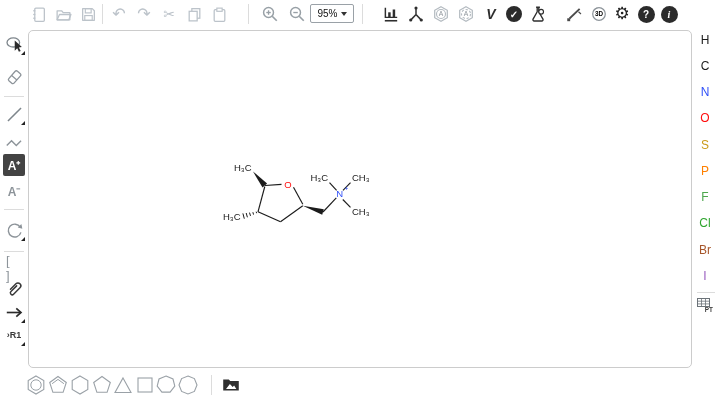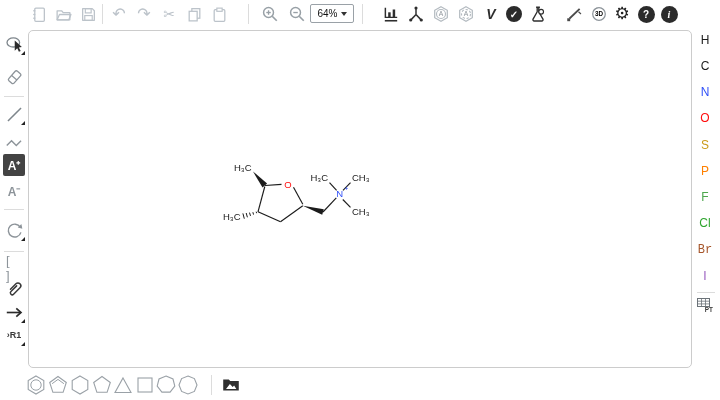--- a/index.html
+++ b/index.html
@@ -107,21 +107,21 @@
         </svg>
     </div>
     <div class="icon" style="left:287px;top:3px">
       <svg width="18" height="18" viewBox="0 0 16 16">
           <circle cx="6.7" cy="6.7" r="4.4" fill="none" stroke="#98a0a6" stroke-width="1.3"></circle>
           <line x1="10" y1="10" x2="14" y2="14" stroke="#98a0a6" stroke-width="1.5"></line>
           <line x1="4.7" y1="6.7" x2="8.7" y2="6.7" stroke="#98a0a6" stroke-width="1.2"></line>
         </svg>
     </div>
     <div class="zoombox">
-      <span>64%</span>
+      <span>95%</span>
       <span class="caret"></span>
     </div>
 
     <div class="vsep" style="left:362px"></div>
 
     <div class="icon" style="left:381px;top:3px">
       <svg width="18" height="18" viewBox="0 0 16 16">
           <polyline points="3,2.5 3,11 13.5,11" fill="none" stroke="#2e2e2e" stroke-width="1.3"></polyline>
           <rect x="5.5" y="6.5" width="2.2" height="4.5" fill="#2e2e2e"></rect>
           <rect x="9.5" y="4" width="2.2" height="7" fill="#2e2e2e"></rect>
@@ -254,21 +254,21 @@
 
   <div class="toolbar-right">
     <div class="atom" style="top: 1px; color: rgb(26, 26, 26);">H</div>
     <div class="atom" style="top: 27px; color: rgb(26, 26, 26);">C</div>
     <div class="atom" style="top: 53px; color: rgb(48, 80, 248);">N</div>
     <div class="atom" style="top: 79px; color: rgb(255, 13, 13);">O</div>
     <div class="atom" style="top: 106px; color: rgb(201, 154, 25);">S</div>
     <div class="atom" style="top: 132px; color: rgb(255, 128, 0);">P</div>
     <div class="atom" style="top: 158px; color: rgb(77, 166, 77);">F</div>
     <div class="atom" style="top: 184px; color: rgb(47, 165, 47);">Cl</div>
-    <div class="atom" style="top: 211px; color: rgb(166, 85, 42); font-family: Liberation Mono, monospace;">Br</div>
+    <div class="atom" style="top: 211px; color: rgb(166, 85, 42);">Br</div>
     <div class="atom" style="top: 237px; color: rgb(155, 95, 192);">I</div>
     <div class="hsep" style="top:262px;left:5px;width:18px"></div>
     <div class="atom" style="top:266px">
       <svg width="18" height="18" viewBox="0 0 18 18">
         <rect x="1.5" y="2.5" width="12" height="8" fill="none" stroke="#6b7278" stroke-width="1"></rect>
         <line x1="5.5" y1="2.5" x2="5.5" y2="10.5" stroke="#6b7278" stroke-width="0.8"></line>
         <line x1="9.5" y1="2.5" x2="9.5" y2="10.5" stroke="#6b7278" stroke-width="0.8"></line>
         <line x1="1.5" y1="5.2" x2="13.5" y2="5.2" stroke="#6b7278" stroke-width="0.8"></line>
         <line x1="1.5" y1="7.9" x2="13.5" y2="7.9" stroke="#6b7278" stroke-width="0.8"></line>
         <text x="16.8" y="16" text-anchor="end" font-size="6.4" font-weight="bold" fill="#3a3a3a">PT</text>

